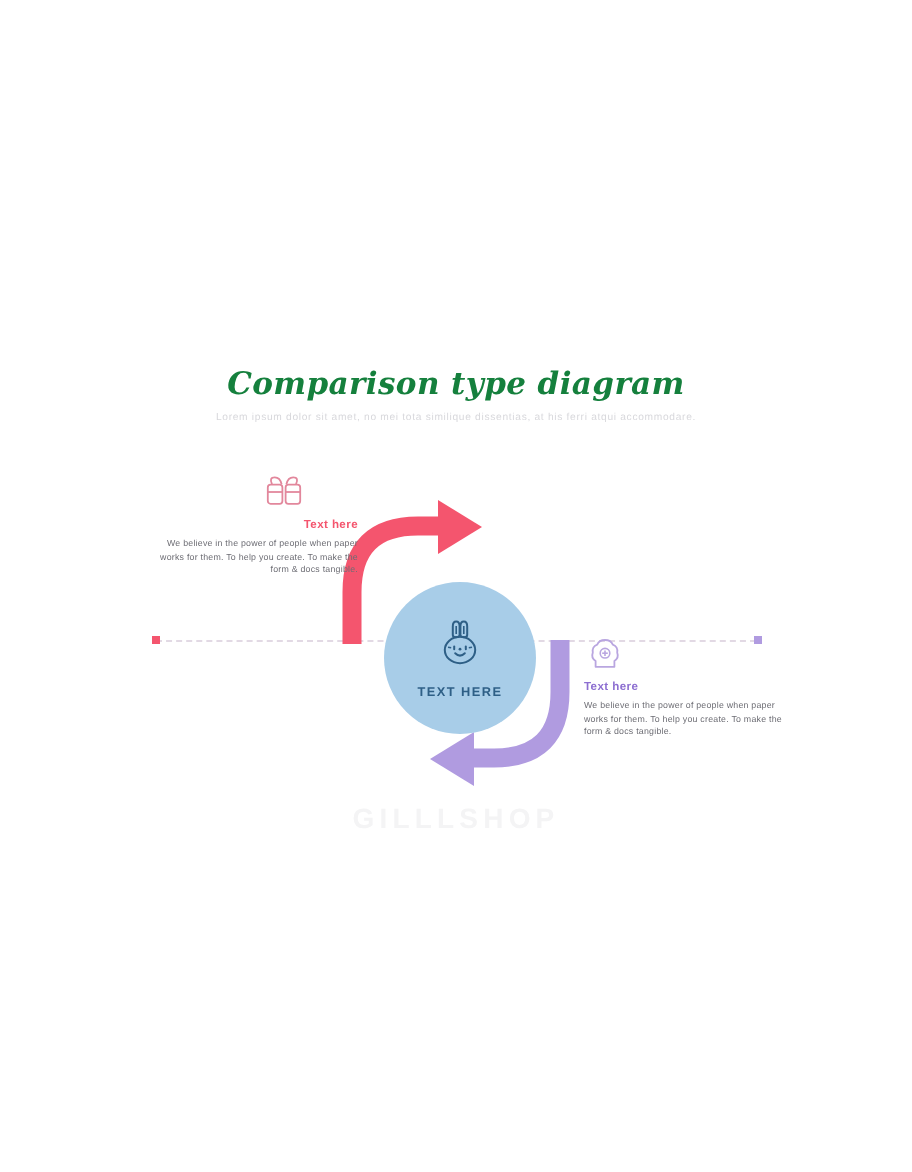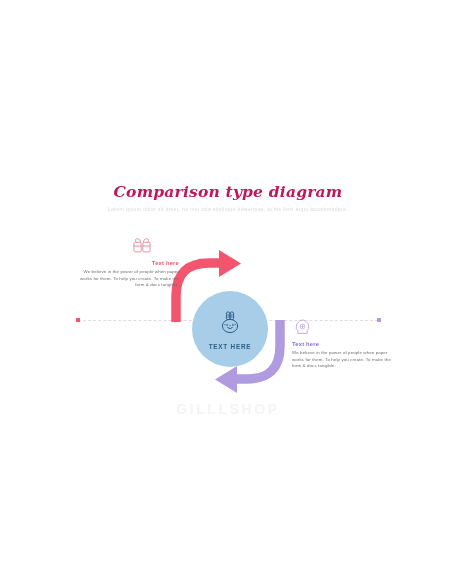--- a/index.html
+++ b/index.html
@@ -30,21 +30,21 @@
     left: 0;
     top: 183px;
     width: 456px;
     text-align: center;
   }
   #slide-title {
     font-family: "DejaVu Serif", serif;
     font-style: italic;
     font-weight: 700;
     font-size: 15.5px;
-    color: #be185d;
+    color: #15803d;
     letter-spacing: 0.2px;
     line-height: 18px;
     white-space: nowrap;
   }
   #slide-subtitle {
     margin-top: 4px;
     font-size: 5.1px;
     color: #d8d8dc;
     letter-spacing: 0.35px;
     line-height: 8px;

